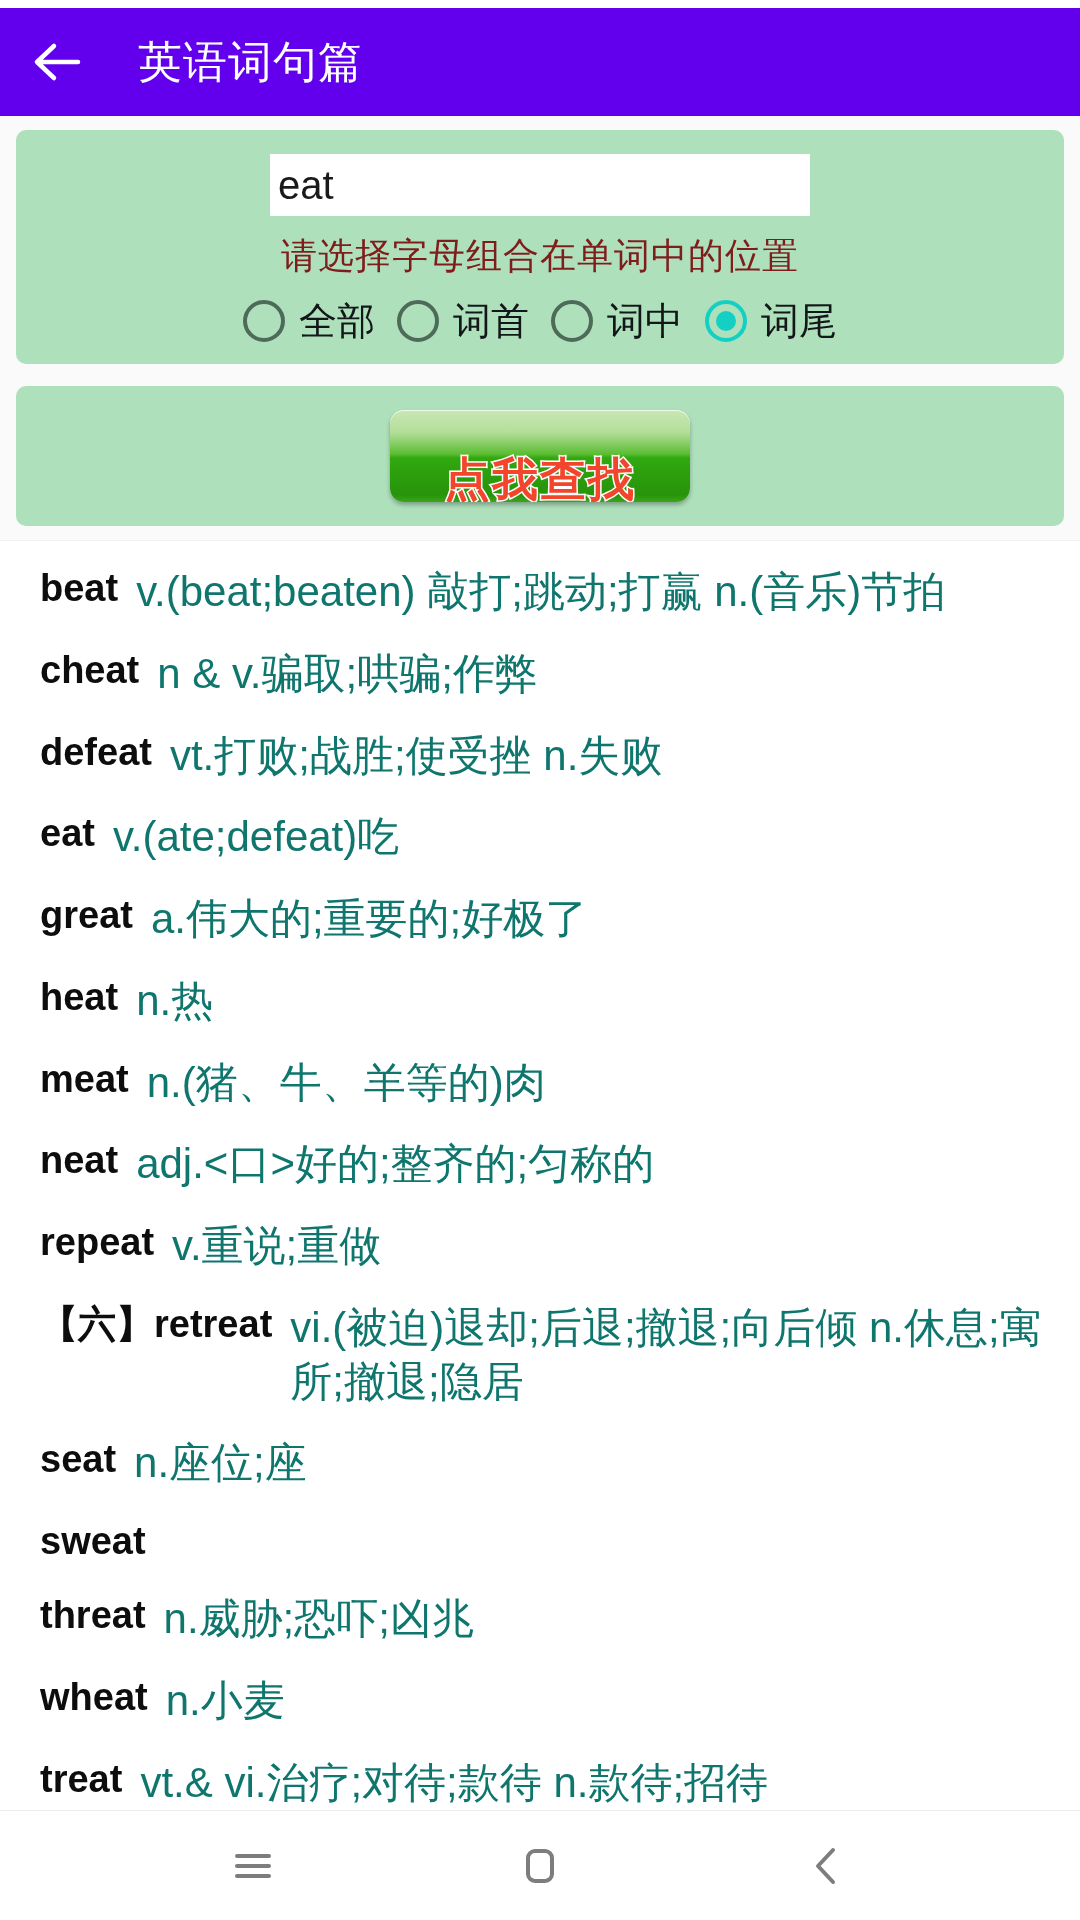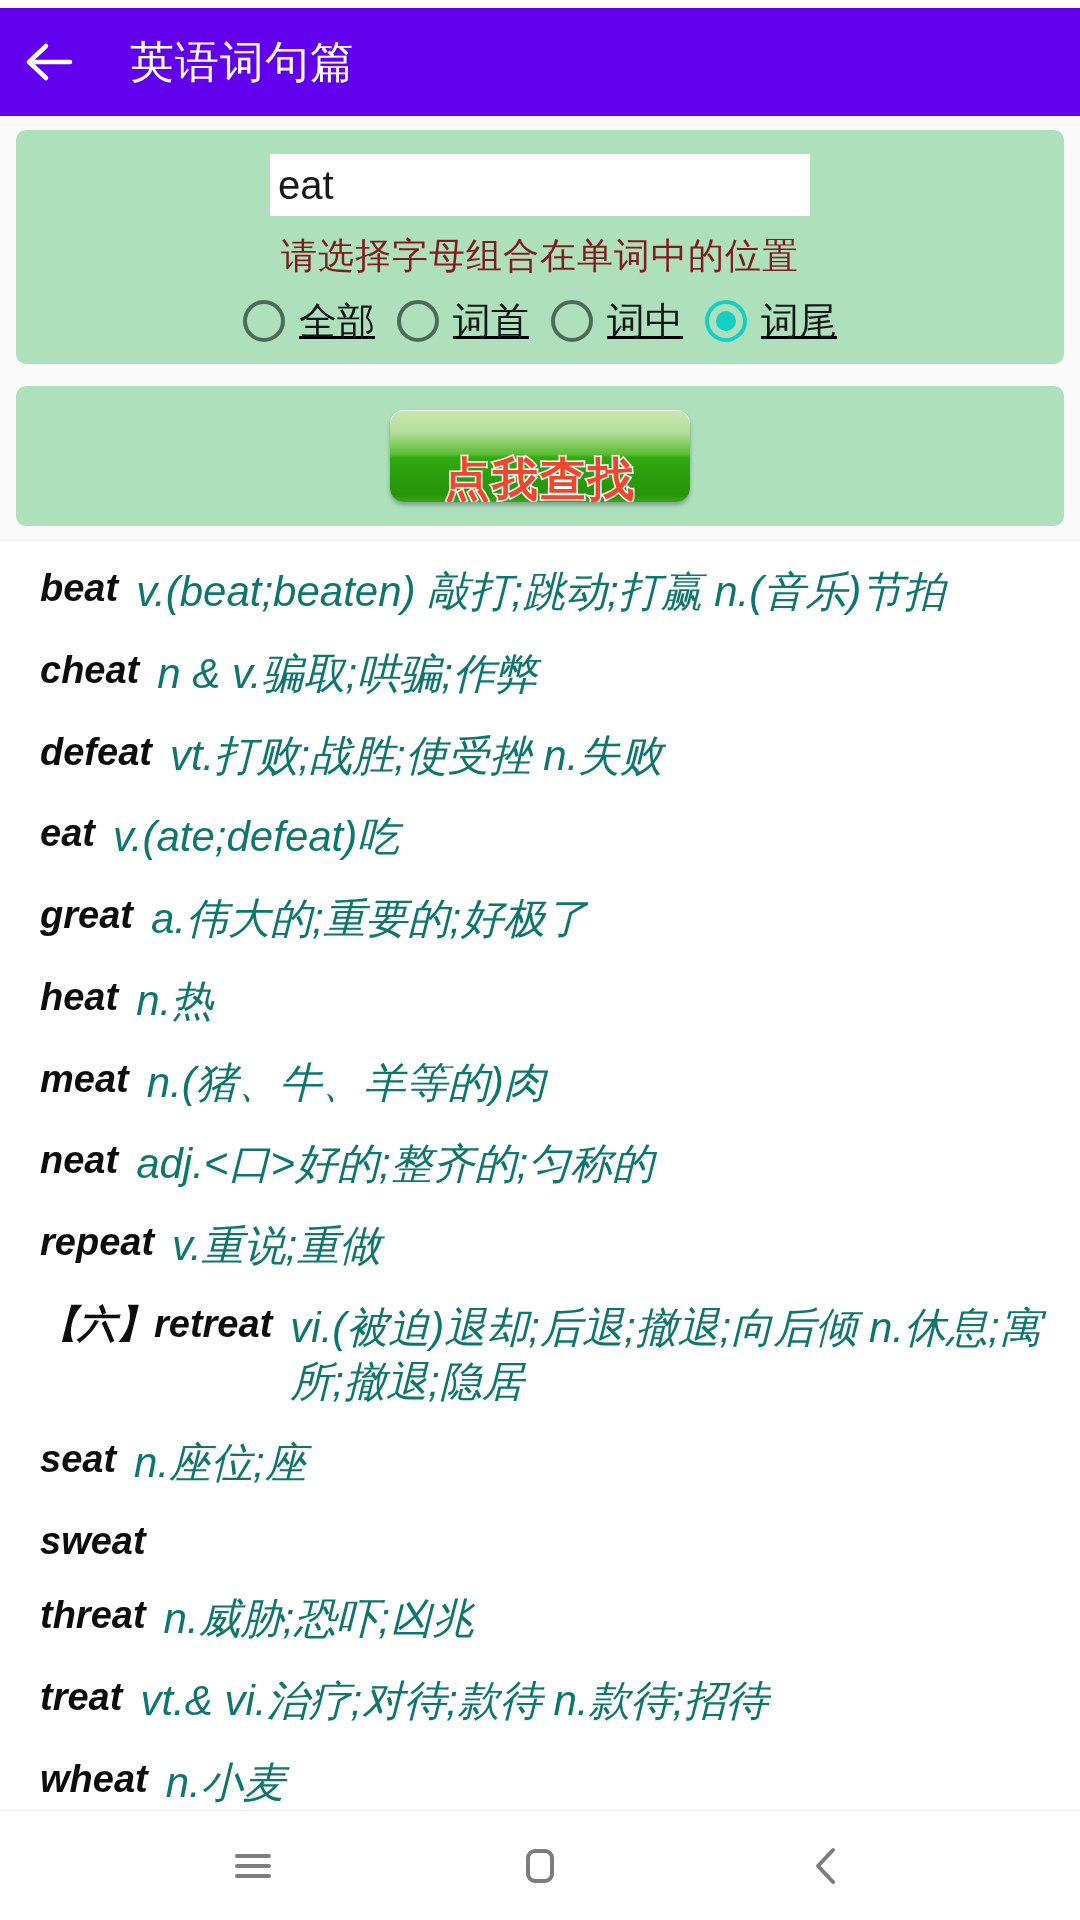--- a/index.html
+++ b/index.html
@@ -28,21 +28,21 @@
     flex: 0 0 auto;
   }
 
   
   .appbar {
     flex: 0 0 auto;
     height: 108px;
     background: #6200EE;
     display: flex;
     align-items: center;
-    padding-left: 20px;
+    padding-left: 28px;
   }
   .back-arrow {
     width: 58px;
     height: 58px;
     flex: 0 0 auto;
     position: relative;
     cursor: pointer;
   }
   .back-arrow svg { display: block; width: 58px; height: 58px; }
   .appbar-title {
@@ -93,21 +93,20 @@
     color: #7f1d1d;
     letter-spacing: 1px;
     line-height: 1;
   }
   .radio-row {
     margin-top: 26px;
     display: flex;
     align-items: center;
     justify-content: center;
     gap: 10px;
-    text-decoration: underline;
   }
   .radio-item {
     display: flex;
     align-items: center;
     cursor: pointer;
     padding: 0 6px;
   }
   .radio-mark {
     width: 42px;
     height: 42px;
@@ -176,21 +175,20 @@
   }
 
   
   .results {
     margin-top: 14px;
     background: #ffffff;
     flex: 1 1 auto;
     padding: 24px 8px 10px 0;
     border-top: 1px solid #f0f0f0;
     overflow: hidden;
-    font-style: italic;
   }
   .entry {
     display: flex;
     align-items: flex-start;
     padding: 0 30px 0 40px;
     margin-bottom: 28px;
   }
   .entry-word {
     font-size: 38px;
     font-weight: bold;
@@ -329,26 +327,26 @@
         <span class="entry-def">n.座位;座</span>
       </div>
       <div class="entry">
         <span class="entry-word">sweat</span>
       </div>
       <div class="entry">
         <span class="entry-word">threat</span>
         <span class="entry-def">n.威胁;恐吓;凶兆</span>
       </div>
       <div class="entry">
+        <span class="entry-word">wheat</span>
+        <span class="entry-def">n.小麦</span>
+      </div>
+      <div class="entry">
         <span class="entry-word">treat</span>
         <span class="entry-def">vt.&amp; vi.治疗;对待;款待 n.款待;招待</span>
-      </div>
-      <div class="entry">
-        <span class="entry-word">wheat</span>
-        <span class="entry-def">n.小麦</span>
       </div>
 
     </div>
   </div>
 
   <div class="navbar">
 
     <div class="nav-btn">
       <svg width="52" height="52" viewBox="0 0 52 52" aria-hidden="true">
         <g stroke="#7d7d7d" stroke-width="4" stroke-linecap="round">

